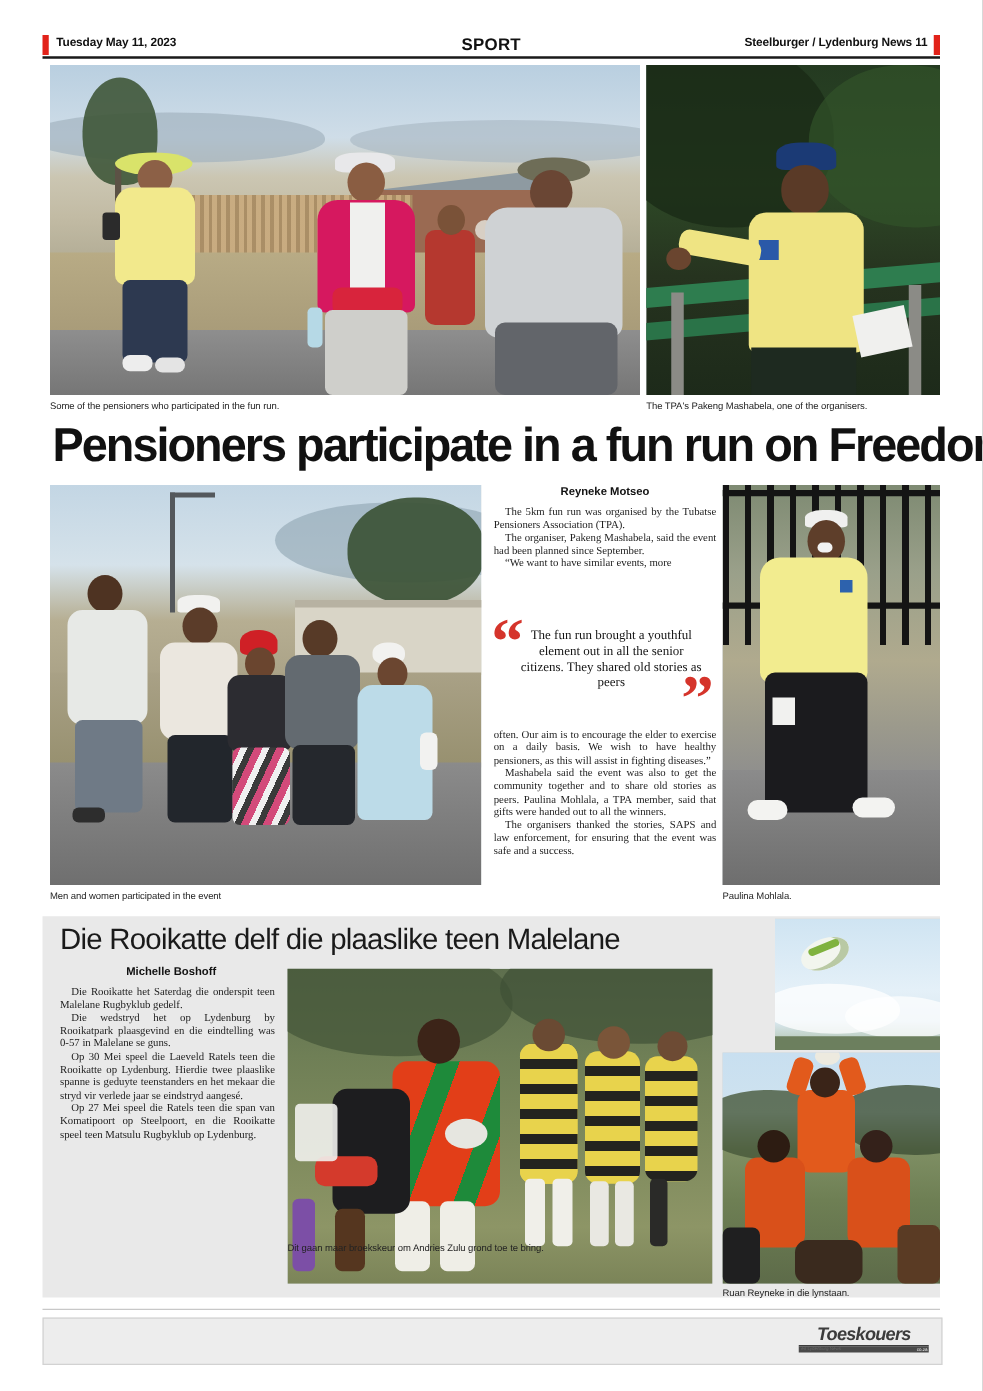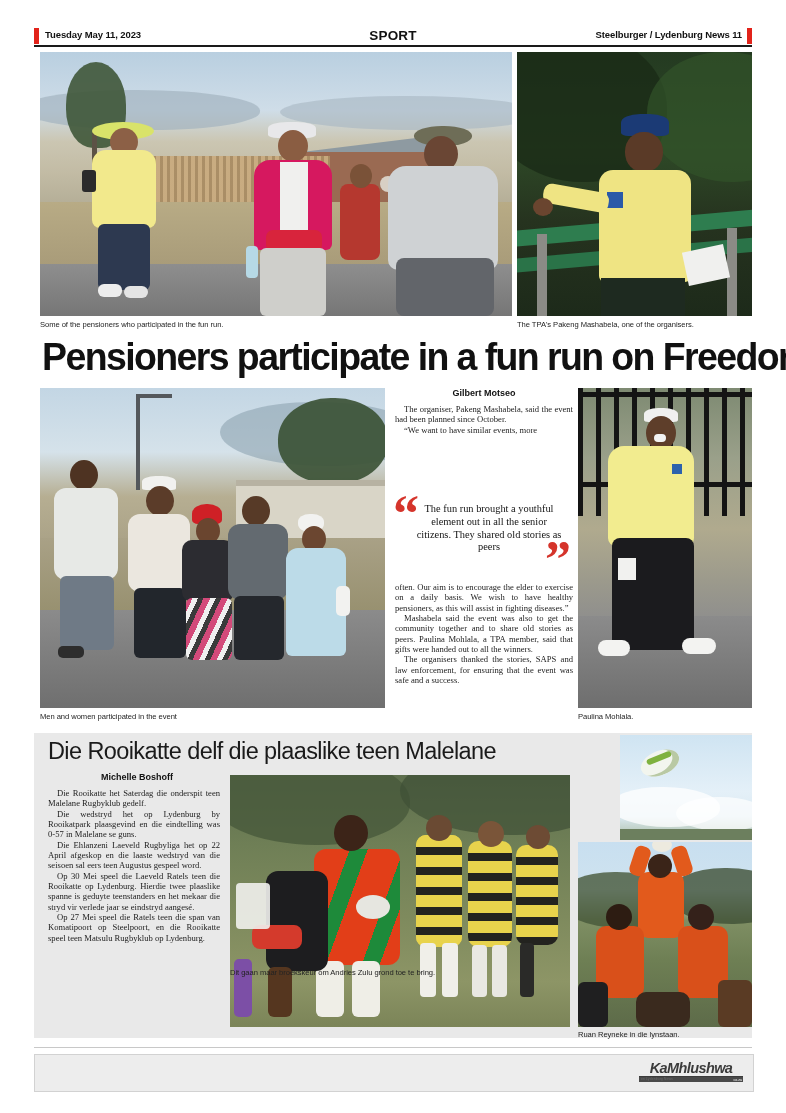--- a/index.html
+++ b/index.html
@@ -394,24 +394,25 @@
     <div style="position:absolute;left:76px;top:46px;width:12px;height:8px;background:#f2f2f2;border-radius:4px;"></div>
     <div style="position:absolute;left:30px;top:58px;width:86px;height:100px;background:#f2ec8f;border-radius:16px 16px 8px 8px;"></div>
     <div style="position:absolute;left:94px;top:76px;width:10px;height:10px;background:#2d62ad;"></div>
     <div style="position:absolute;left:34px;top:150px;width:82px;height:112px;background:#1b1b1e;border-radius:8px;"></div>
     <div style="position:absolute;left:40px;top:170px;width:18px;height:22px;background:#f1f1ef;"></div>
     <div style="position:absolute;left:20px;top:252px;width:32px;height:16px;background:#f3f3f1;border-radius:8px;"></div>
     <div style="position:absolute;left:104px;top:250px;width:34px;height:16px;background:#f3f3f1;border-radius:8px;"></div>
   </div>
   <div class="caption" style="left:578px; top:712px;">Paulina Mohlala.</div>
 
-  <div class="byline" style="left:395px; top:388px; width:178px;">Gilbert Motseo</div>
+  <div class="byline" style="left:395px; top:388px; width:178px;">Reyneke Motseo</div>
 
   <div class="bodytext" style="left:395px; top:404px; width:178px;">
-    <p>The organiser, Pakeng Mashabela, said the event had been planned since October.</p>
+    <p>The 5km fun run was organised by the Tubatse Pensioners Association (TPA).</p>
+    <p>The organiser, Pakeng Mashabela, said the event had been planned since September.</p>
     <p>“We want to have similar events, more</p>
   </div>
 
   <div class="pullquote">
     <span class="pq-mark pq-open">“</span>
     <div class="pq-text">The fun run brought a youthful element out in all the senior citizens. They shared old stories as peers</div>
     <span class="pq-mark pq-close">”</span>
   </div>
 
   <div class="bodytext" style="left:395px; top:582px; width:178px;">
@@ -434,21 +435,20 @@
     <div style="position:absolute;left:26px;top:20px;width:26px;height:6px;background:#7fb23f;transform:rotate(-22deg);border-radius:3px;"></div>
   </div>
 
   <div class="headline-2">Die Rooikatte delf die plaaslike teen Malelane</div>
 
   <div class="byline" style="left:48px; top:772px; width:178px;">Michelle Boshoff</div>
 
   <div class="bodytext" style="left:48px; top:788px; width:172px;">
     <p>Die Rooikatte het Saterdag die onderspit teen Malelane Rugbyklub gedelf.</p>
     <p>Die wedstryd het op Lydenburg by Rooikatpark plaasgevind en die eindtelling was 0-57 in Malelane se guns.</p>
-    <p>Die Ehlanzeni Laeveld Rugbyliga het op 22 April afgeskop en die laaste wedstryd van die seisoen sal eers teen Augustus gespeel word.</p>
     <p>Op 30 Mei speel die Laeveld Ratels teen die Rooikatte op Lydenburg. Hierdie twee plaaslike spanne is geduyte teenstanders en het mekaar die stryd vir verlede jaar se eindstryd aangesé.</p>
     <p>Op 27 Mei speel die Ratels teen die span van Komatipoort op Steelpoort, en die Rooikatte speel teen Matsulu Rugbyklub op Lydenburg.</p>
   </div>
 
   <div class="photo" style="left:230px; top:775px; width:340px; height:252px;">
     <div style="position:absolute;left:0;top:0;width:100%;height:100%;
                 background:linear-gradient(#5e6f4e 0%,#6f7f56 28%,#7e8a5d 56%,#8d9566 82%,#7b8458 100%);"></div>
     <div class="ph-blob" style="left:-20px;top:-20px;width:200px;height:90px;background:#46573a;opacity:.75;"></div>
     <div class="ph-blob" style="left:170px;top:-24px;width:210px;height:84px;background:#3f5036;opacity:.7;"></div>
 
@@ -479,21 +479,21 @@
     <div style="position:absolute;left:122px;top:186px;width:28px;height:56px;background:#efeee7;border-radius:6px;"></div>
 
     <div style="position:absolute;left:36px;top:96px;width:62px;height:100px;background:#1d1d1f;border-radius:12px;"></div>
     <div style="position:absolute;left:22px;top:150px;width:50px;height:24px;background:#d43a2c;border-radius:8px;"></div>
     <div style="position:absolute;left:38px;top:192px;width:24px;height:50px;background:#55361f;border-radius:6px;"></div>
 
     <div style="position:absolute;left:4px;top:184px;width:18px;height:58px;background:#7c4fa6;border-radius:5px;"></div>
 
     <div style="position:absolute;left:6px;top:108px;width:34px;height:46px;background:#f1f1ed;border-radius:4px;opacity:.9;"></div>
   </div>
-  <div class="caption" style="left:230px; top:968px;">Dit gaan maar broekskeur om Andries Zulu grond toe te bring.</div>
+  <div class="caption" style="left:230px; top:994px;">Dit gaan maar broekskeur om Andries Zulu grond toe te bring.</div>
 
   <div class="photo" style="left:578px; top:842px; width:174px; height:185px;">
     <div style="position:absolute;left:0;top:0;width:100%;height:100%;
                 background:linear-gradient(#c8dff0 0%,#cfe3ef 26%,#7f8f64 42%,#6e7f54 64%,#5d6b49 100%);"></div>
     <div class="ph-blob" style="left:-20px;top:30px;width:120px;height:56px;background:#46573a;opacity:.8;"></div>
     <div class="ph-blob" style="left:90px;top:26px;width:120px;height:56px;background:#3f5036;opacity:.8;"></div>
 
     <div style="position:absolute;left:60px;top:30px;width:46px;height:66px;background:#e25a1c;border-radius:10px;"></div>
     <div style="position:absolute;left:70px;top:12px;width:24px;height:24px;background:#3a2418;border-radius:50%;"></div>
     <div style="position:absolute;left:54px;top:4px;width:16px;height:30px;background:#e25a1c;border-radius:6px;transform:rotate(18deg);"></div>
@@ -507,21 +507,21 @@
 
     <div style="position:absolute;left:0px;top:140px;width:30px;height:45px;background:#1f1f20;border-radius:6px;"></div>
     <div style="position:absolute;left:140px;top:138px;width:34px;height:47px;background:#5a3b24;border-radius:6px;"></div>
     <div style="position:absolute;left:58px;top:150px;width:54px;height:35px;background:#3a2a1e;border-radius:10px;"></div>
   </div>
   <div class="caption" style="left:578px; top:1030px;">Ruan Reyneke in die lynstaan.</div>
 
   <div class="footer-rule"></div>
   <div class="footer-bar">
     <div class="footer-logo">
-      <div class="fl-word">KaMhlushwa</div>
+      <div class="fl-word">Toeskouers</div>
       <div class="fl-under"></div>
       <div class="fl-bar"></div>
       <div class="fl-sub">en Lydenburg News</div>
       <div class="fl-tag">co.za</div>
     </div>
   </div>
 
 </div>
 
 </body></html>

